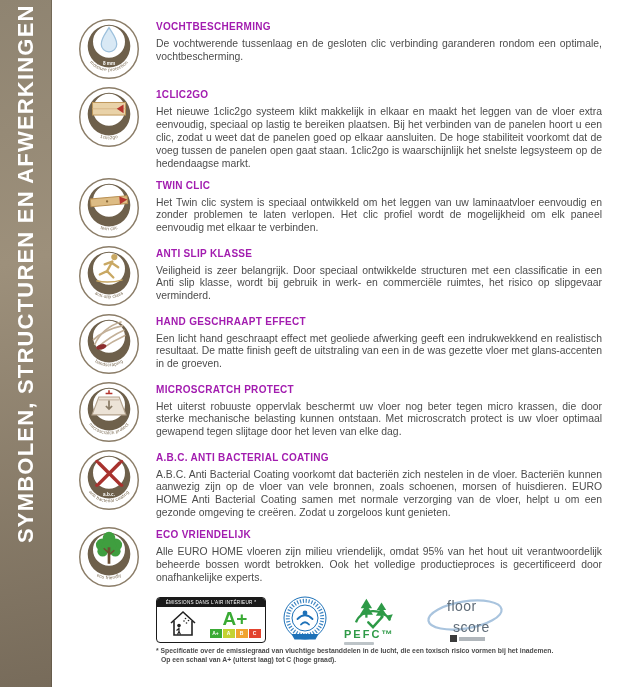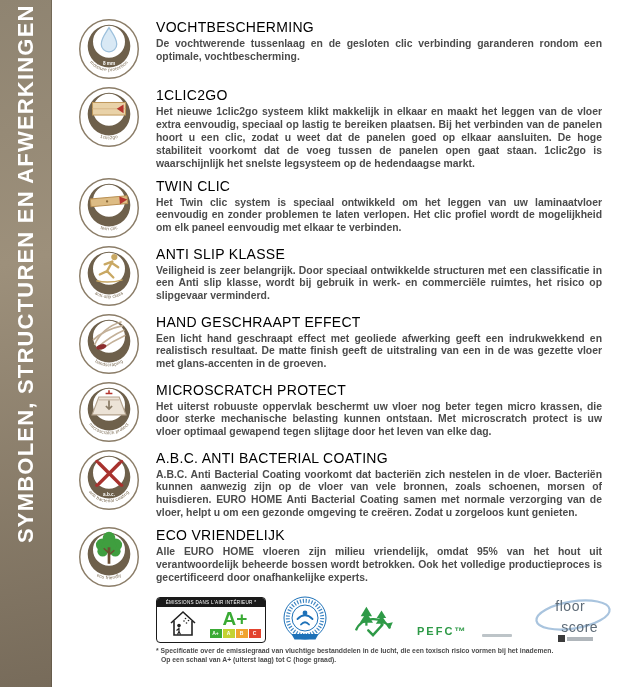--- a/index.html
+++ b/index.html
@@ -24,26 +24,26 @@
     color:#fff; font-size:22px; font-weight:bold; letter-spacing:1.2px; white-space:nowrap;
   }
 
   
   .main { position:absolute; left:52px; top:0; width:575px; height:687px; padding:18px 25px 0 26px; }
   .item { display:flex; gap:16px; margin-bottom:6px; }
   .badge { flex:0 0 62px; width:62px; height:62px; }
   .badge svg { display:block; width:62px; height:62px; }
   .item-text { flex:1; min-width:0; }
   .item-title {
-    margin:1px 0 3px 0; font-size:14px; font-weight:normal;
-    color:#000000; letter-spacing:.3px; line-height:16px;
+    margin:1px 0 3px 0; font-size:10px; font-weight:bold;
+    color:#a21caf; letter-spacing:.3px; line-height:16px;
   }
   .item-body {
     margin:0; font-size:10.4px; line-height:12.9px; color:#4c4c4c;
-    font-weight:bold; text-align:justify;
+    font-weight:normal; text-align:justify;
   }
 
   .arc-text { font-size:4.8px; fill:#7a6a52; letter-spacing:.2px; }
   .crescent-label { font-size:4.8px; fill:#fff; font-weight:bold; text-anchor:middle; }
 
   
   .certs { display:flex; align-items:center; gap:16px; margin:8px 0 3px 78px; height:48px; }
 
   .emission {
     width:110px; height:46px; border:1.5px solid #1a1a1a; border-radius:4px;
@@ -59,21 +59,21 @@
   .emission-grade { color:#3aaa35; font-size:19px; font-weight:bold; line-height:19px; }
   .emission-scale { display:flex; gap:1px; margin-top:1px; }
   .emission-scale span {
     width:12px; height:9px; display:flex; align-items:center; justify-content:center;
     color:#fff; font-size:5px; font-weight:bold;
   }
   .sq-aplus { background:#3aaa35; } .sq-a { background:#c3d232; }
   .sq-b { background:#f0a32e; } .sq-c { background:#e2432e; }
 
   .blue-angel { flex:0 0 46px; }
-  .pefc { display:flex; align-items:flex-end; flex:0 0 60px;gap:15px; }
+  .pefc { display:flex; flex-direction:column; align-items:flex-start; flex:0 0 60px; }
   .pefc-label { color:#2e9a47; font-weight:bold; font-size:11px; letter-spacing:2px; line-height:11px; }
   .pefc-sub { width:30px; height:3px; background:#9aa4ab; opacity:.65; margin-top:2px; border-radius:1px; }
 
   .floorscore { position:relative; width:88px; height:48px; flex:0 0 88px; }
   .floorscore svg { position:absolute; left:0; top:0; }
   .fs-word { position:absolute; color:#5e6b77; font-size:14px; letter-spacing:.5px; line-height:13px; }
   .fs-floor { left:27px; top:4px;text-align:right; }
   .fs-score { left:33px; top:16px;margin-top:9px; }
   .fs-sub { position:absolute; left:30px; bottom:2px; display:flex; align-items:center; gap:2px; }
   .fs-sub .mark { width:7px; height:7px; background:#3b3b3b; }

